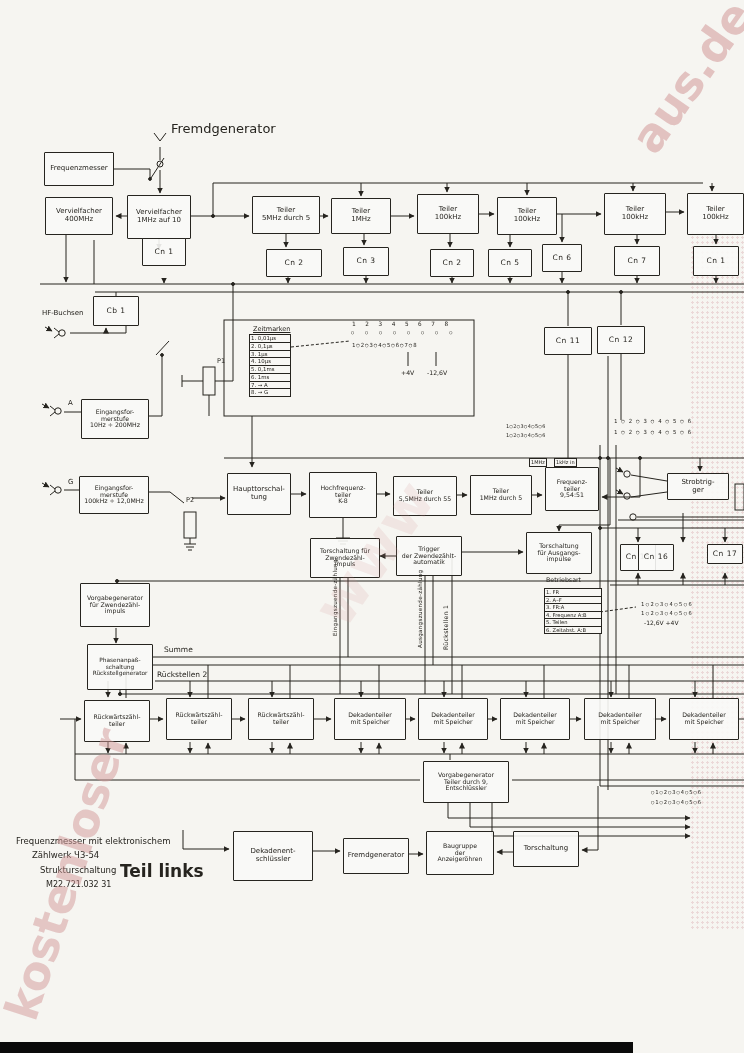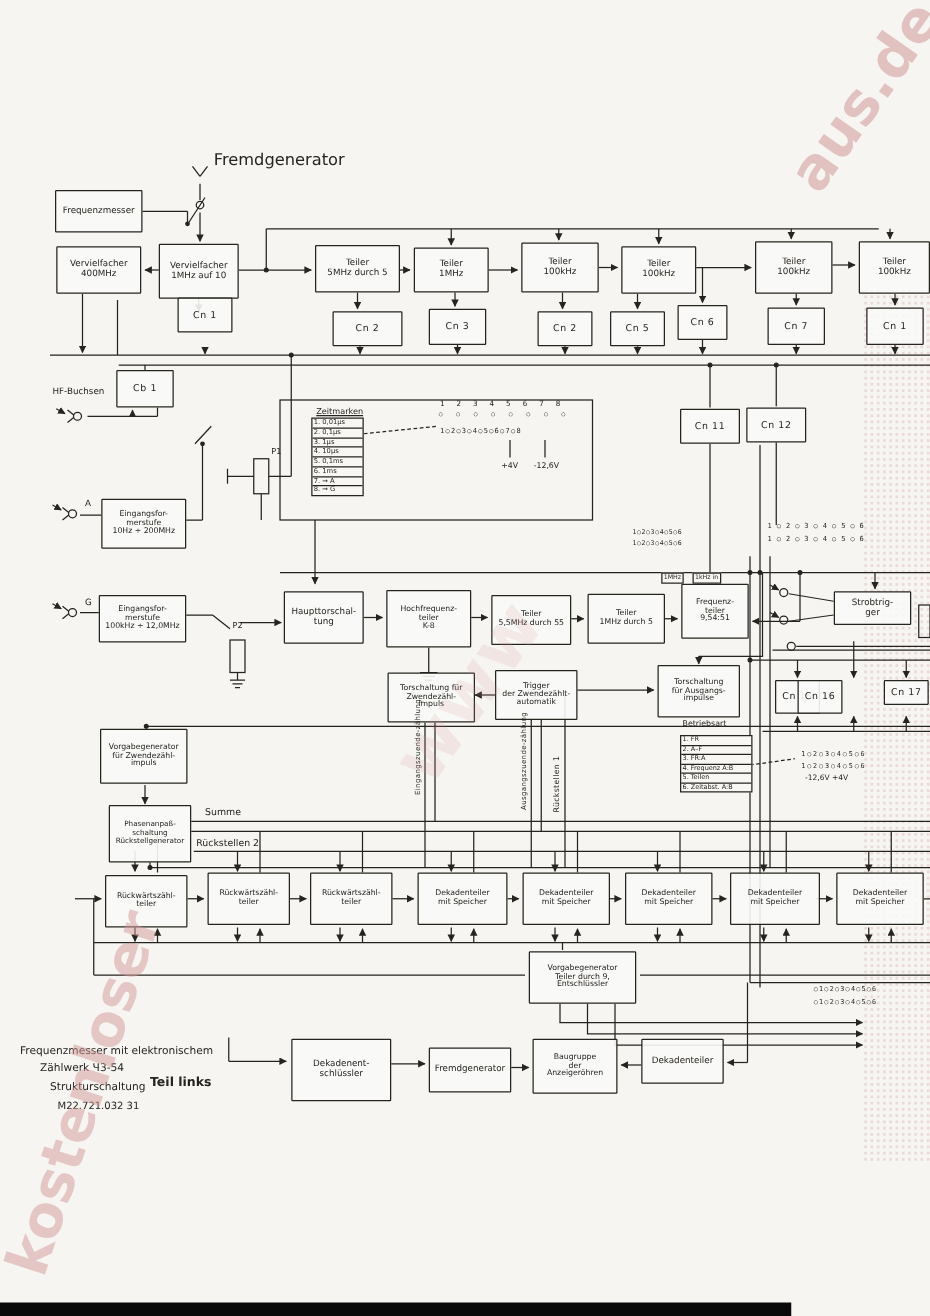--- a/index.html
+++ b/index.html
@@ -301,21 +301,21 @@
 mit Speicher</div>
 <div class="box fs65" style="left:423px;top:761px;width:86px;height:42px">Vorgabegenerator
 Teiler durch 9,
 Entschlüssler</div>
 <div class="box" style="left:233px;top:831px;width:80px;height:50px">Dekadenent-
 schlüssler</div>
 <div class="box" style="left:343px;top:838px;width:66px;height:36px">Fremdgenerator</div>
 <div class="box fs65" style="left:426px;top:831px;width:68px;height:44px">Baugruppe
 der
 Anzeigeröhren</div>
-<div class="box" style="left:513px;top:831px;width:66px;height:36px">Dekadenteiler</div>
+<div class="box" style="left:513px;top:831px;width:66px;height:36px">Torschaltung</div>
 
 <div class="lbl" style="left:171px;top:122px;font-size:13px">Fremdgenerator</div>
 <div class="lbl" style="left:42px;top:310px;font-size:7px">HF-Buchsen</div>
 <div class="lbl" style="left:68px;top:400px;font-size:7px">A</div>
 <div class="lbl" style="left:68px;top:479px;font-size:7px">G</div>
 <div class="lbl" style="left:217px;top:358px;font-size:6.5px">P1</div>
 <div class="lbl" style="left:186px;top:497px;font-size:6.5px">P2</div>
 <div class="lbl" style="left:253px;top:326px;font-size:6.5px;text-decoration:underline">Zeitmarken</div>
 <div class="lbl" style="left:401px;top:370px;font-size:6.2px">+4V</div>
 <div class="lbl" style="left:427px;top:370px;font-size:6.2px">-12,6V</div>
@@ -356,20 +356,20 @@
 <div class="pins" style="left:614px;top:418px;font-size:5.6px;letter-spacing:4px">1○2○3○4○5○6</div>
 <div class="pins" style="left:614px;top:429px;font-size:5.6px;letter-spacing:4px">1○2○3○4○5○6</div>
 <div class="pins" style="left:641px;top:601px;font-size:5.4px;letter-spacing:1.5px">1○2○3○4○5○6</div>
 <div class="pins" style="left:641px;top:610px;font-size:5.4px;letter-spacing:1.5px">1○2○3○4○5○6</div>
 <div class="pins" style="left:651px;top:789px;font-size:5.4px;letter-spacing:1px">○1○2○3○4○5○6</div>
 <div class="pins" style="left:651px;top:799px;font-size:5.4px;letter-spacing:1px">○1○2○3○4○5○6</div>
 
 <div class="title-line" style="left:16px;top:836px;font-size:8.5px">Frequenzmesser mit elektronischem</div>
 <div class="title-line" style="left:32px;top:850px;font-size:8.5px">Zählwerk Ч3-54</div>
 <div class="title-line" style="left:40px;top:865px;font-size:8.5px">Strukturschaltung</div>
-<div class="title-line" style="left:120px;top:861px;font-size:10px;font-weight:bold">Teil links</div>
+<div class="title-line" style="left:120px;top:861px;font-size:17px;font-weight:bold">Teil links</div>
 <div class="title-line" style="left:46px;top:880px;font-size:8px">M22.721.032 31</div>
 
 <div class="wm" style="left:-6px;top:1010px;font-size:46px;color:rgba(210,152,152,.5);transform:rotate(-72deg);transform-origin:left top;">kostenloser</div>
 <div class="wm" style="left:300px;top:600px;font-size:58px;color:rgba(210,152,152,.16);transform:rotate(-55deg);transform-origin:left top;">www</div>
 <div class="wm" style="left:620px;top:132px;font-size:46px;color:rgba(210,152,152,.55);transform:rotate(-55deg);transform-origin:left top;">aus.de</div>
 <div id="blackbar"></div>
 </div>
 
 </body></html>

